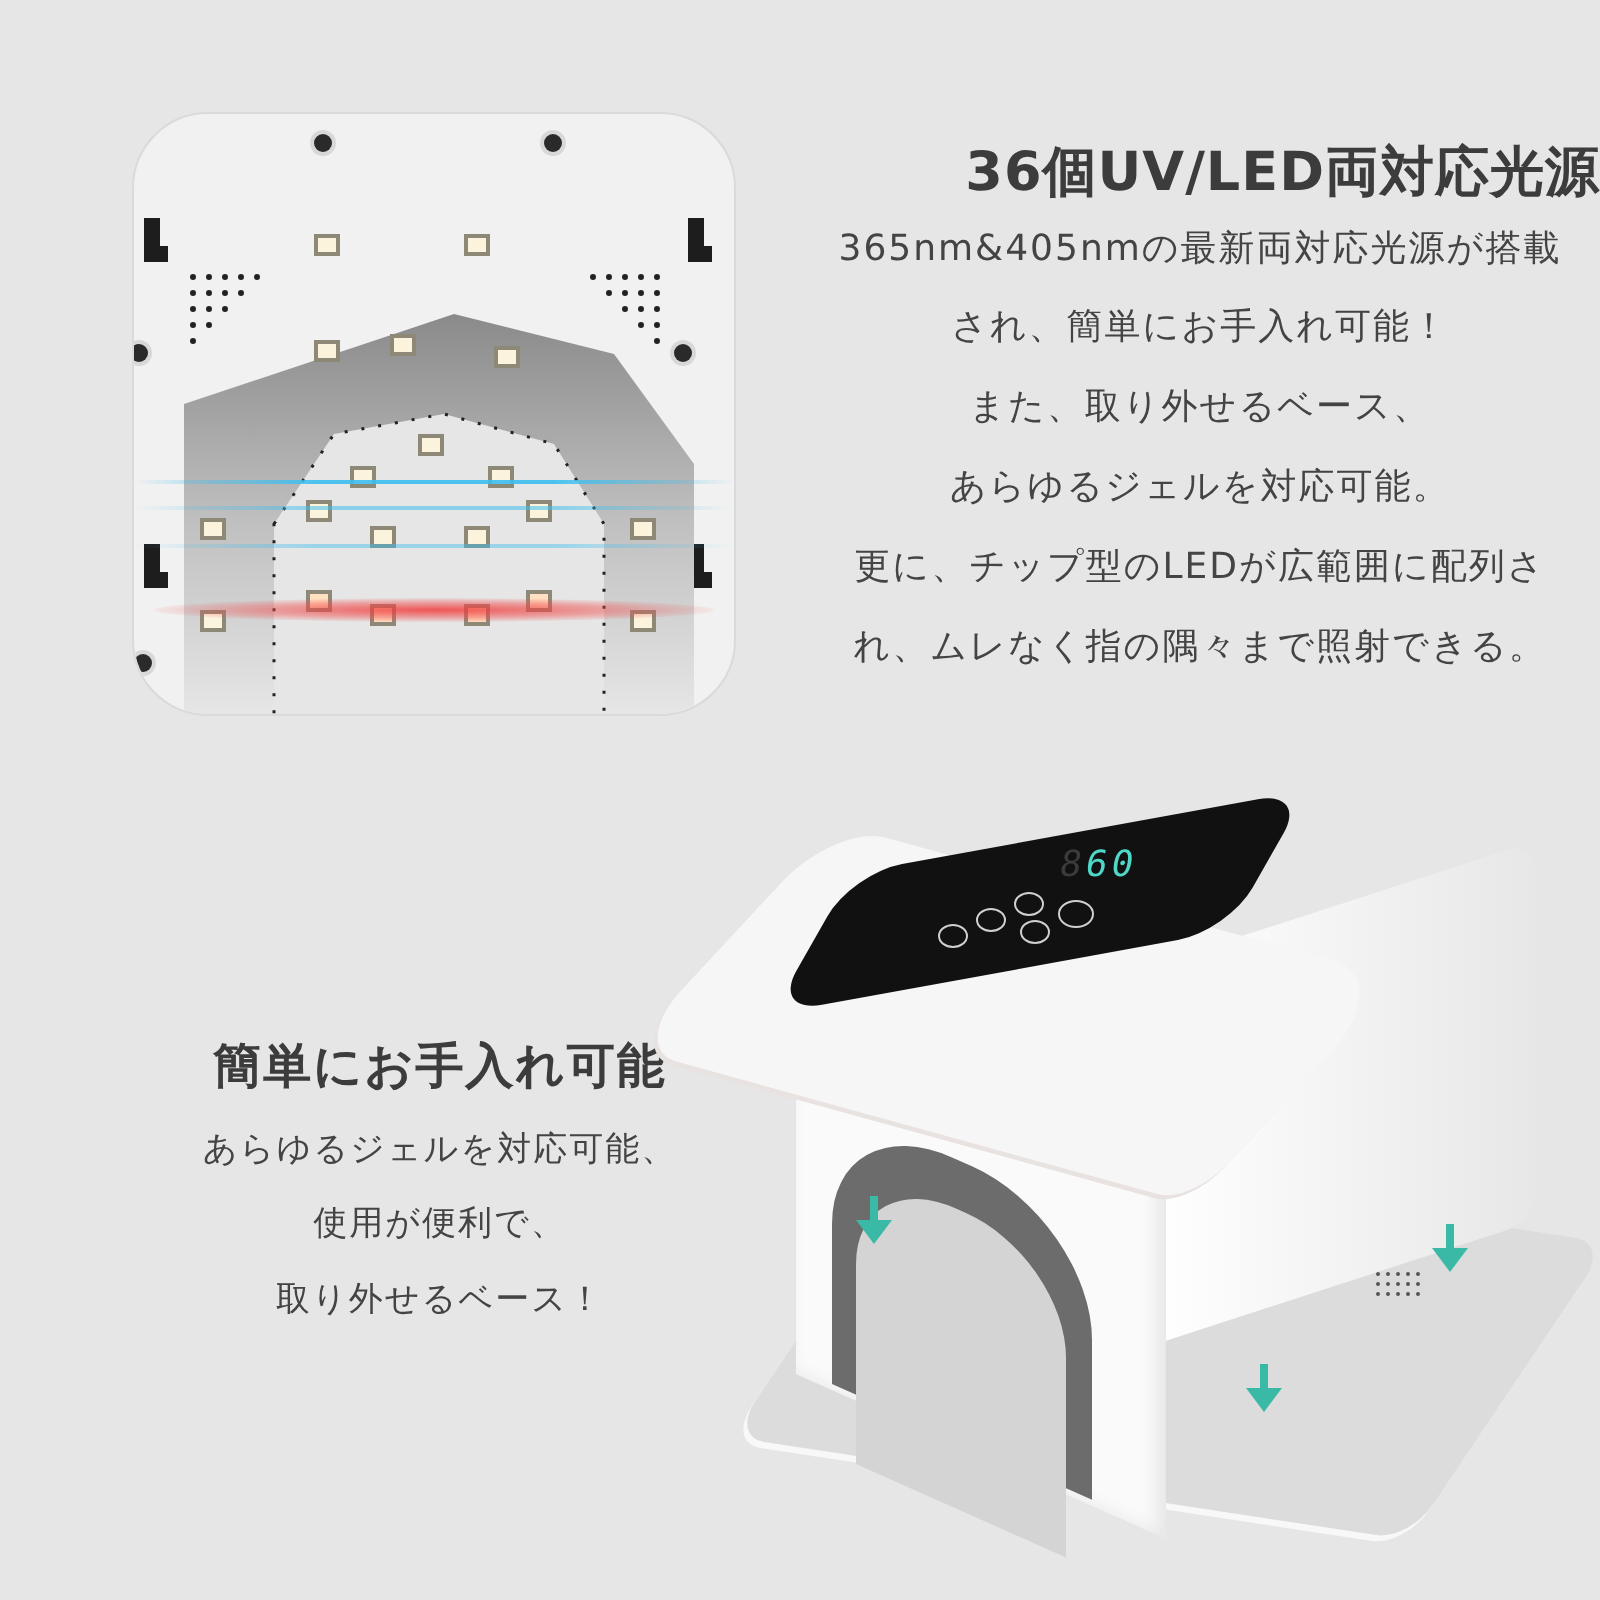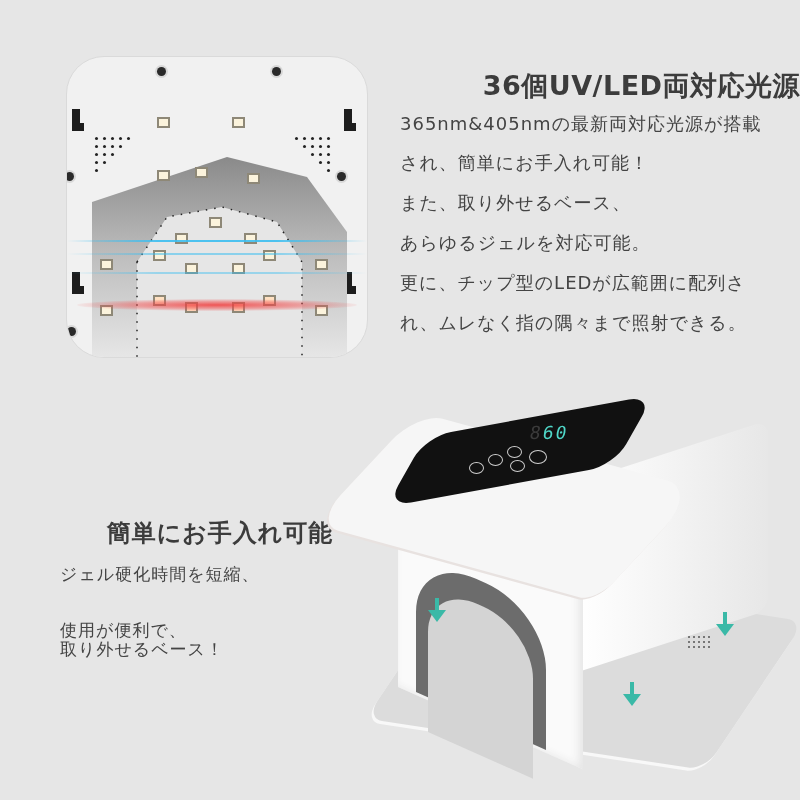--- a/index.html
+++ b/index.html
@@ -19,21 +19,21 @@
   .interior { position:absolute; left:5px; top:80px; width:290px; height:225px; }
   .led { position:absolute; width:13px; height:11px; background:#fbf3dc; border:2px solid #8e8877; box-sizing:border-box; }
   .led.warm { background:#ffe1c2; }
   .beam-blue { position:absolute; left:0; width:300px; height:2px;
                background:linear-gradient(90deg, rgba(80,200,240,0), rgba(60,190,240,.9) 30%, rgba(60,190,240,.9) 70%, rgba(80,200,240,0)); }
   .beam-red { position:absolute; left:10px; width:280px; height:12px; border-radius:50%;
               background:radial-gradient(ellipse at center, rgba(240,60,60,.85) 0%, rgba(240,80,80,.45) 45%, rgba(240,80,80,0) 75%); }
 
   
   .title { font-weight:bold; color:#3c3c3c; white-space:nowrap; }
-  .line { color:#444; white-space:nowrap; letter-spacing:1px; }
+  .line { color:#444; white-space:nowrap; text-align:center; letter-spacing:1px; }
   .t1 { left:400px; width:400px; top:68px; font-size:27px; text-align:right; letter-spacing:0.5px; }
   .desc1 { left:400px; width:400px; }
   .desc1 .line { position:absolute; left:0; width:400px; font-size:18px; }
   .t2 { left:60px; width:320px; top:517px; font-size:24px; text-align:center; letter-spacing:1px; }
   .desc2 .line { position:absolute; left:60px; width:320px; font-size:17px; }
 
   
   .base { left:400px; top:595px; width:370px; height:150px; background:#dcdcdc;
           transform:skewX(-28deg) rotate(8deg); border-radius:18px;
           box-shadow:0 3px 0 #f8f8f8; }
@@ -179,22 +179,22 @@
   <div class="line" style="top:112px">365nm&amp;405nmの最新両対応光源が搭載</div>
   <div class="line" style="top:151px">され、簡単にお手入れ可能！</div>
   <div class="line" style="top:191px">また、取り外せるベース、</div>
   <div class="line" style="top:231px">あらゆるジェルを対応可能。</div>
   <div class="line" style="top:271px">更に、チップ型のLEDが広範囲に配列さ</div>
   <div class="line" style="top:311px">れ、ムレなく指の隅々まで照射できる。</div>
 </div>
 
 <div class="abs title t2">簡単にお手入れ可能</div>
 <div class="abs desc2" style="left:0;top:0">
-  <div class="line" style="top:563px">ジェル硬化時間を短縮、</div>
-  <div class="line" style="top:619px">使用が便利で、</div>
+  <div class="line" style="top:563px">あらゆるジェルを対応可能、</div>
+  <div class="line" style="top:600px">使用が便利で、</div>
   <div class="line" style="top:638px">取り外せるベース！</div>
 </div>
 
 <div class="abs base"></div>
 <div class="vent" style="left:525px;top:575px;grid-template-columns:repeat(6,2px)">
   <span></span>
     <span></span>
     <span></span>
     <span></span>
     <span></span>

